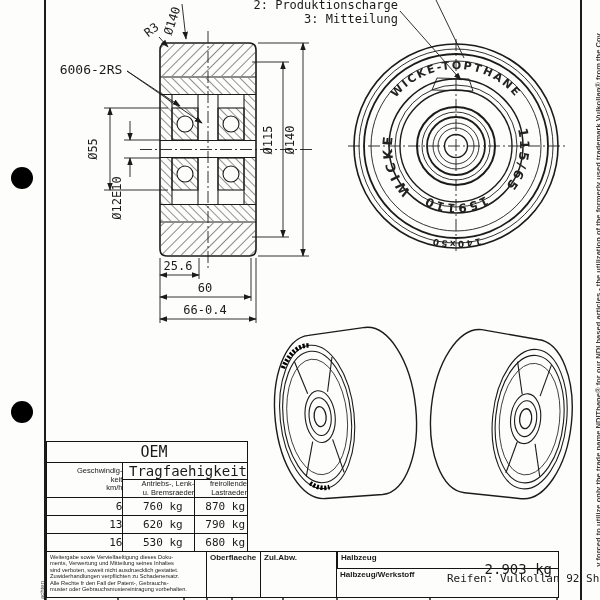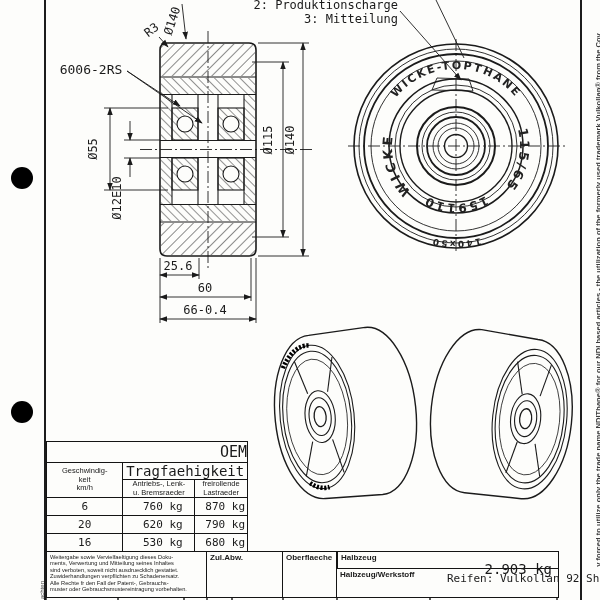--- a/index.html
+++ b/index.html
@@ -5,22 +5,22 @@
   html,body{margin:0;padding:0}
   body{width:600px;height:600px;position:relative;background:#fdfdfb;overflow:hidden;
        font-family:"Liberation Sans",sans-serif;color:#1a1a1a}
   .abs{position:absolute}
   .frame{background:#1c1c1c}
   
   .callouts{left:250px;top:-2px;width:148px;text-align:right;
             font:12px "DejaVu Sans Mono",monospace;line-height:14px;white-space:pre}
   
   .oem{left:46px;top:441px;border-collapse:collapse;table-layout:fixed;background:#fdfdfb}
-  .oem td{border:1.6px solid #141414;padding:0;text-align:center;vertical-align:middle;overflow:hidden}
-  .oem .t-oem{font:15px "DejaVu Sans Mono",monospace;text-align:right;padding-left:14px;height:20px}
+  .oem td{border:1.6px solid #141414;padding:0;text-align:right;vertical-align:middle;overflow:hidden}
+  .oem .t-oem{font:15px "DejaVu Sans Mono",monospace;text-align:center;padding-left:14px;height:20px}
   .oem .t-speedhead{font:7.5px "Liberation Sans",sans-serif;line-height:8.5px}
   .oem .t-trag{font:14px "DejaVu Sans Mono",monospace;height:15px}
   .oem .t-sub{font:7.5px "Liberation Sans",sans-serif;line-height:8.5px;height:17px}
   .oem .t-val{font:11px "DejaVu Sans Mono",monospace;height:17px;text-align:center;padding-left:8px}
   .oem .t-spd{font:11px "DejaVu Sans Mono",monospace}
   
   .strip{left:46px;top:551px;width:511px;height:45px;border:1.6px solid #141414;display:flex}
   .cell{border-right:1.6px solid #141414;position:relative;box-sizing:border-box}
   .lbl{font:bold 8px "Liberation Sans",sans-serif;position:absolute;top:1px;left:3px;white-space:nowrap}
   .disc{width:160px;font:5.7px "Liberation Sans",sans-serif;line-height:6.4px;padding:2px 2px 0 3px;box-sizing:border-box}
@@ -264,46 +264,46 @@
       <span>freirollende</span><br>
       <span>Lastraeder</span>
     </td>
   </tr>
   <tr>
     <td class="t-spd">6</td>
     <td class="t-val">760 kg</td>
     <td class="t-val">870 kg</td>
   </tr>
   <tr>
-    <td class="t-spd">20</td>
+    <td class="t-spd">13</td>
     <td class="t-val">620 kg</td>
     <td class="t-val">790 kg</td>
   </tr>
   <tr>
     <td class="t-spd">16</td>
     <td class="t-val">530 kg</td>
     <td class="t-val">680 kg</td>
   </tr>
 </tbody>
   </table>
 
 <div class="abs strip">
   <div class="cell disc">
     <span>Weitergabe sowie Vervielfaeltigung dieses Doku-</span><br>
     <span>ments, Verwertung und Mitteilung seines Inhaltes</span><br>
     <span>sind verboten, soweit nicht ausdruecklich gestattet.</span><br>
     <span>Zuwiderhandlungen verpflichten zu Schadenersatz.</span><br>
     <span>Alle Rechte fr den Fall der Patent-, Gebrauchs-</span><br>
     <span>muster oder Gebrauchsmustereintragung vorbehalten.</span>
   </div>
+  <div class="cell ober">
+    <span class="lbl">Oberflaeche</span>
+  </div>
   <div class="cell zul">
     <span class="lbl">Zul.Abw.</span>
-  </div>
-  <div class="cell ober">
-    <span class="lbl">Oberflaeche</span>
   </div>
   <div class="cell rblock">
     <div class="r1">
       <div class="gew">
         <span class="lbl">Halbzeug</span>
         <span class="gewval">2.903 kg</span>
       </div>
     </div>
     <div class="r2">
       <span class="lbl">Halbzeug/Werkstoff</span>

